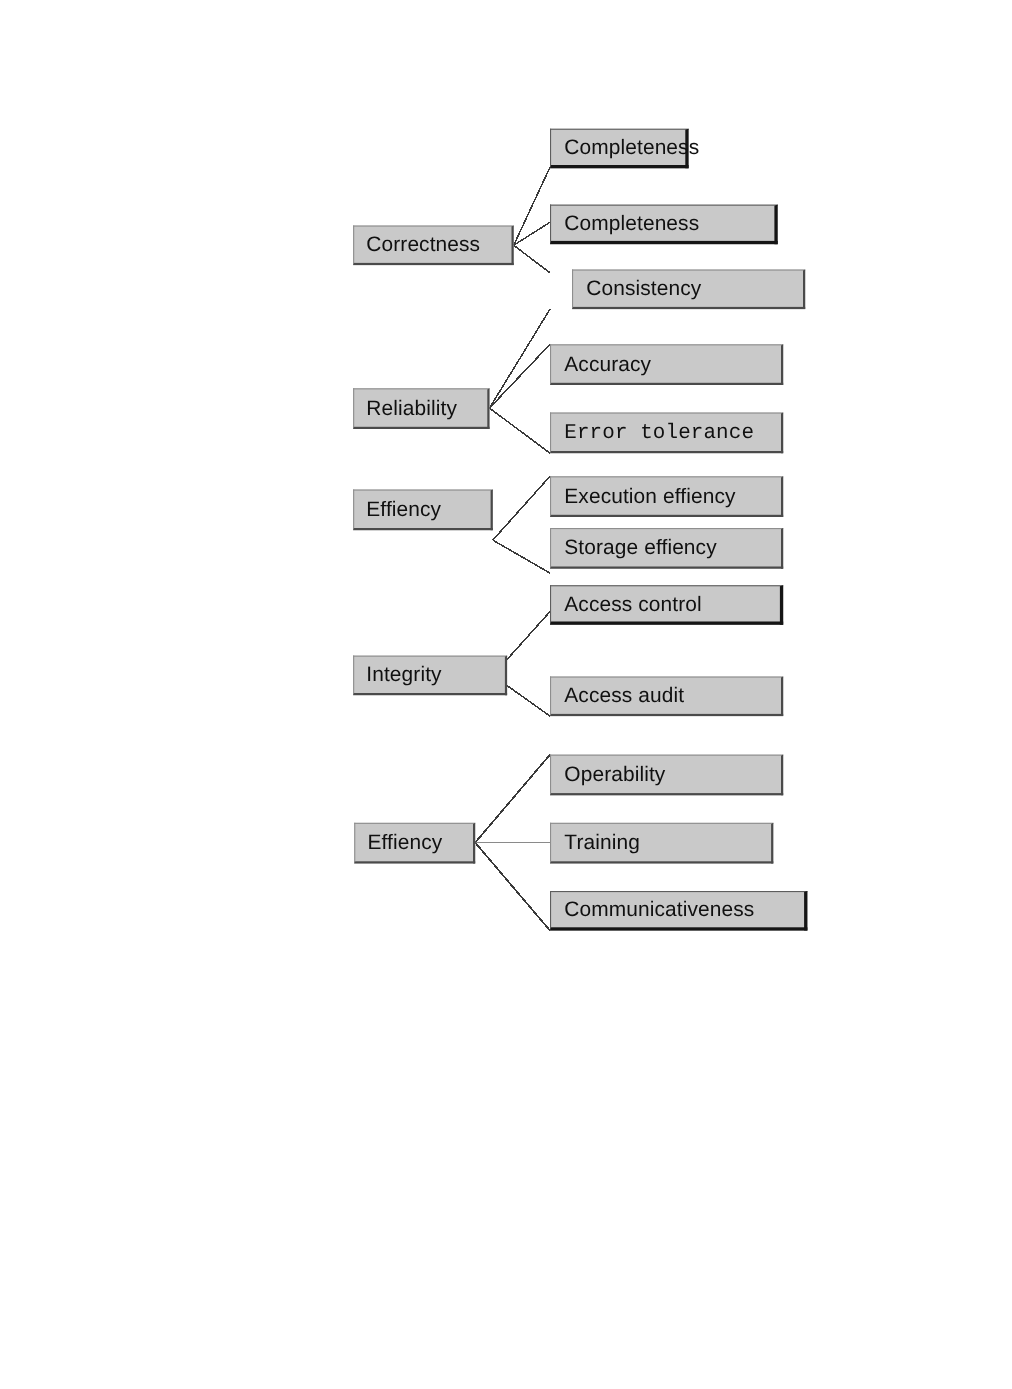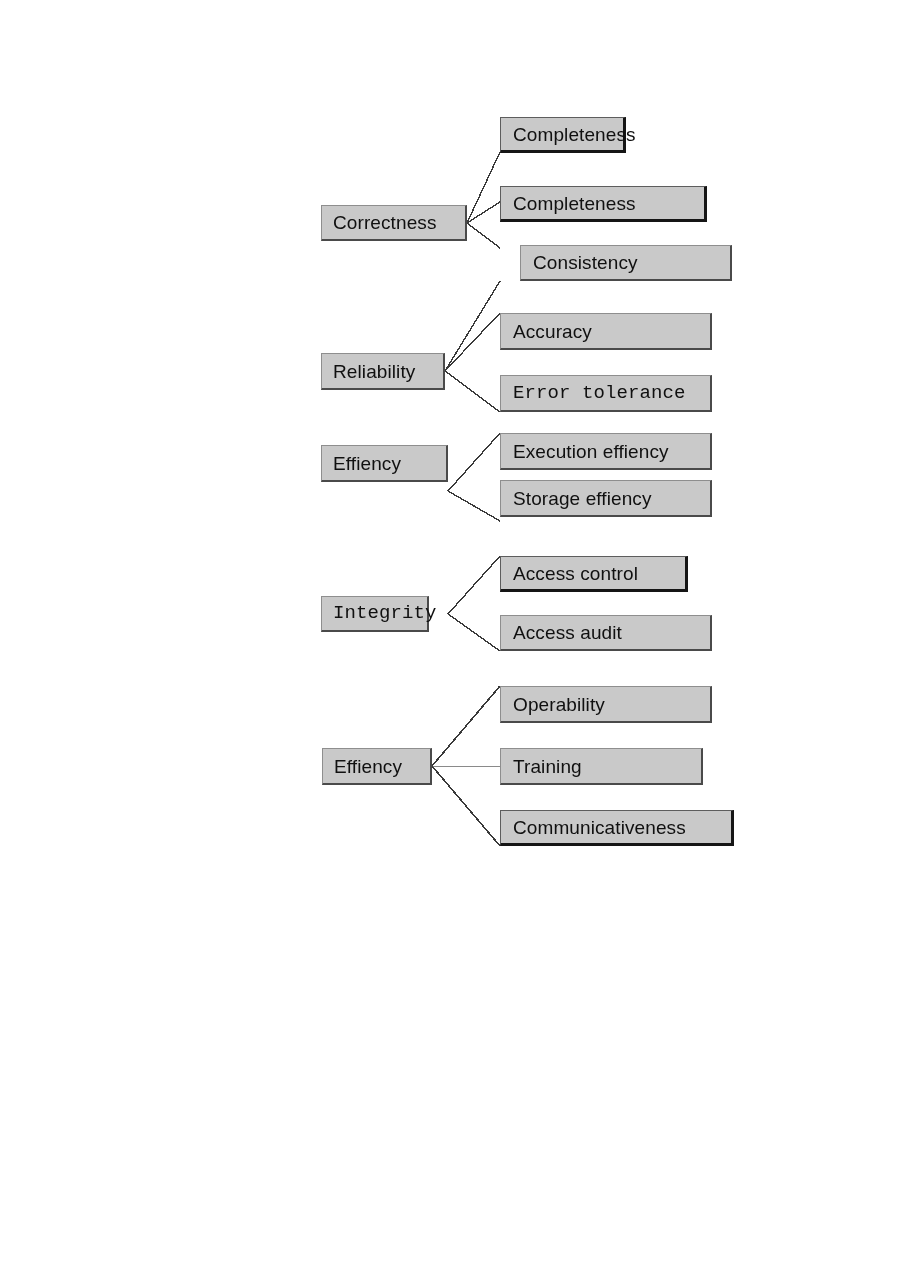--- a/index.html
+++ b/index.html
@@ -110,24 +110,24 @@
         </div>
         <div class="node parent" style="left: 321px; top: 445px; width: 127px; height: 37px;">
           <span class="label">Effiency</span>
         </div>
         <div class="node" style="left: 500px; top: 433px; width: 212px; height: 37px;">
           <span class="label">Execution effiency</span>
         </div>
         <div class="node" style="left: 500px; top: 480px; width: 212px; height: 37px; text-align: center;">
           <span class="label">Storage effiency</span>
         </div>
-        <div class="node parent" style="left: 321px; top: 596px; width: 108px; height: 36px; font-family: Liberation Mono, monospace;">
+        <div class="node parent" style="left: 321px; top: 596px; width: 140px; height: 36px;">
           <span class="label">Integrity</span>
         </div>
-        <div class="node heavy" style="left: 500px; top: 556px; width: 188px; height: 36px;">
+        <div class="node heavy" style="left: 500px; top: 532px; width: 212px; height: 36px;">
           <span class="label">Access control</span>
         </div>
         <div class="node" style="left: 500px; top: 615px; width: 212px; height: 36px;">
           <span class="label">Access audit</span>
         </div>
         <div class="node parent" style="left: 322px; top: 748px; width: 110px; height: 37px;">
           <span class="label">Effiency</span>
         </div>
         <div class="node" style="left: 500px; top: 686px; width: 212px; height: 37px;">
           <span class="label">Operability</span>

